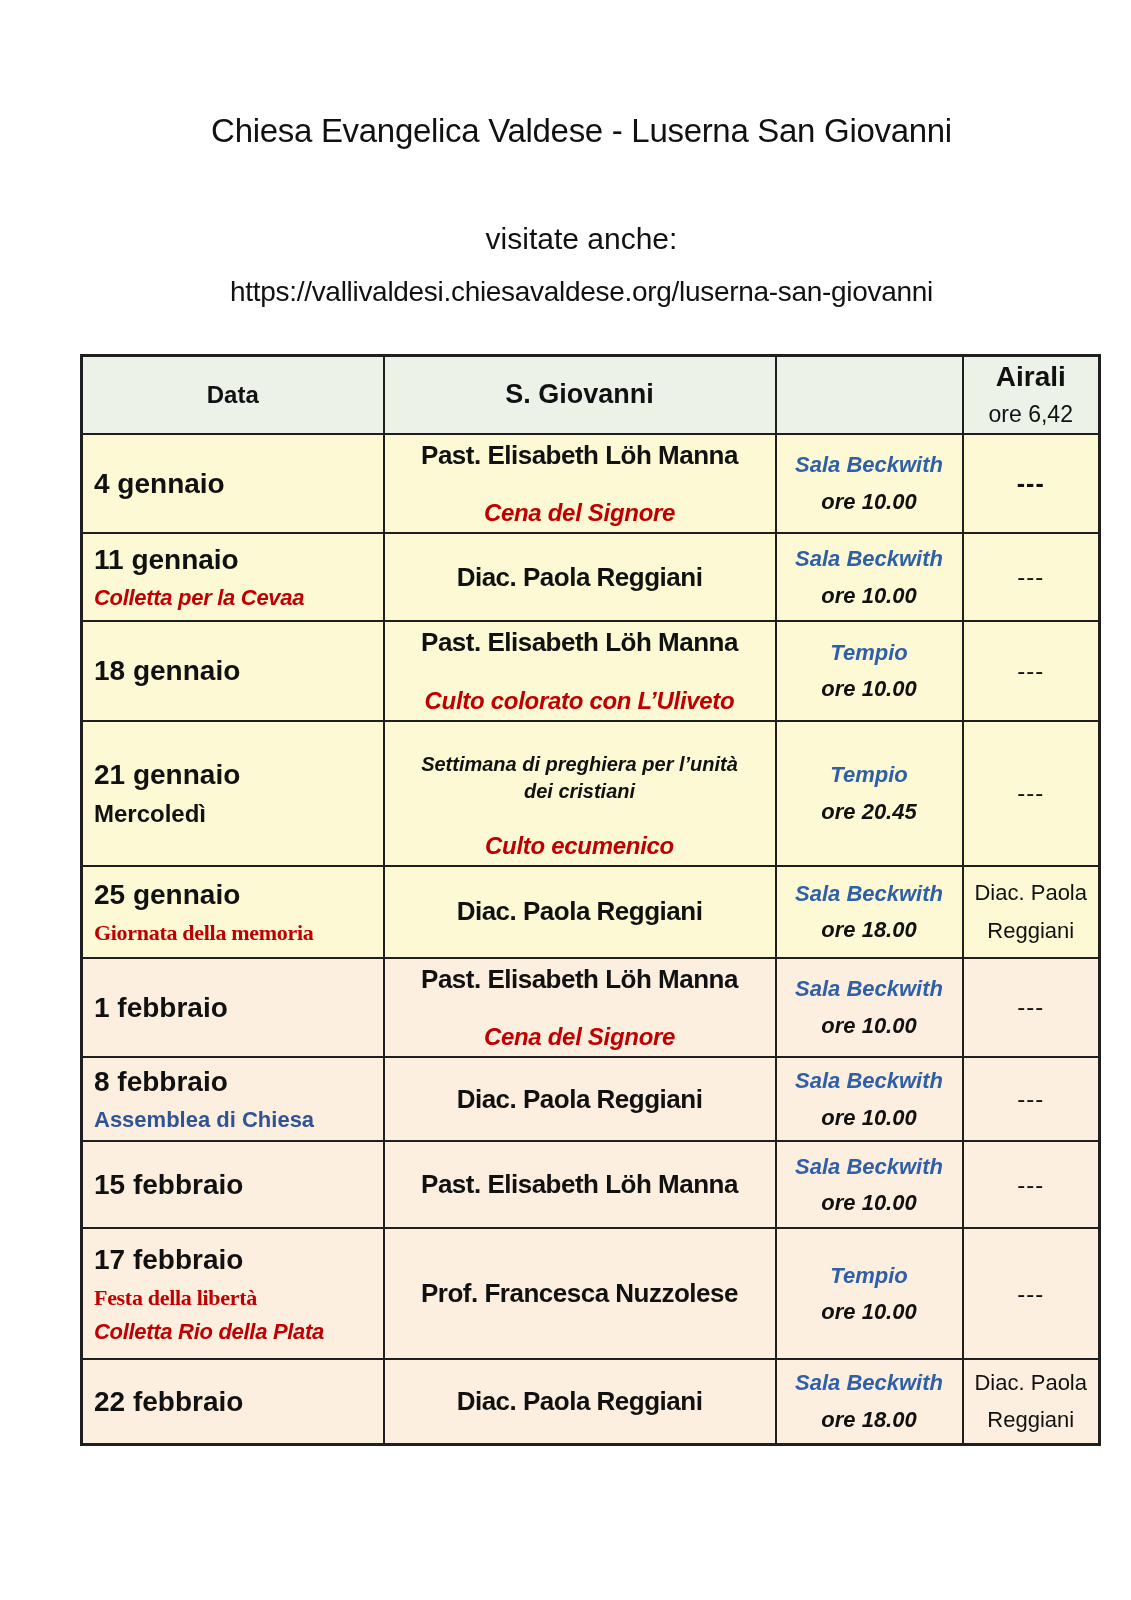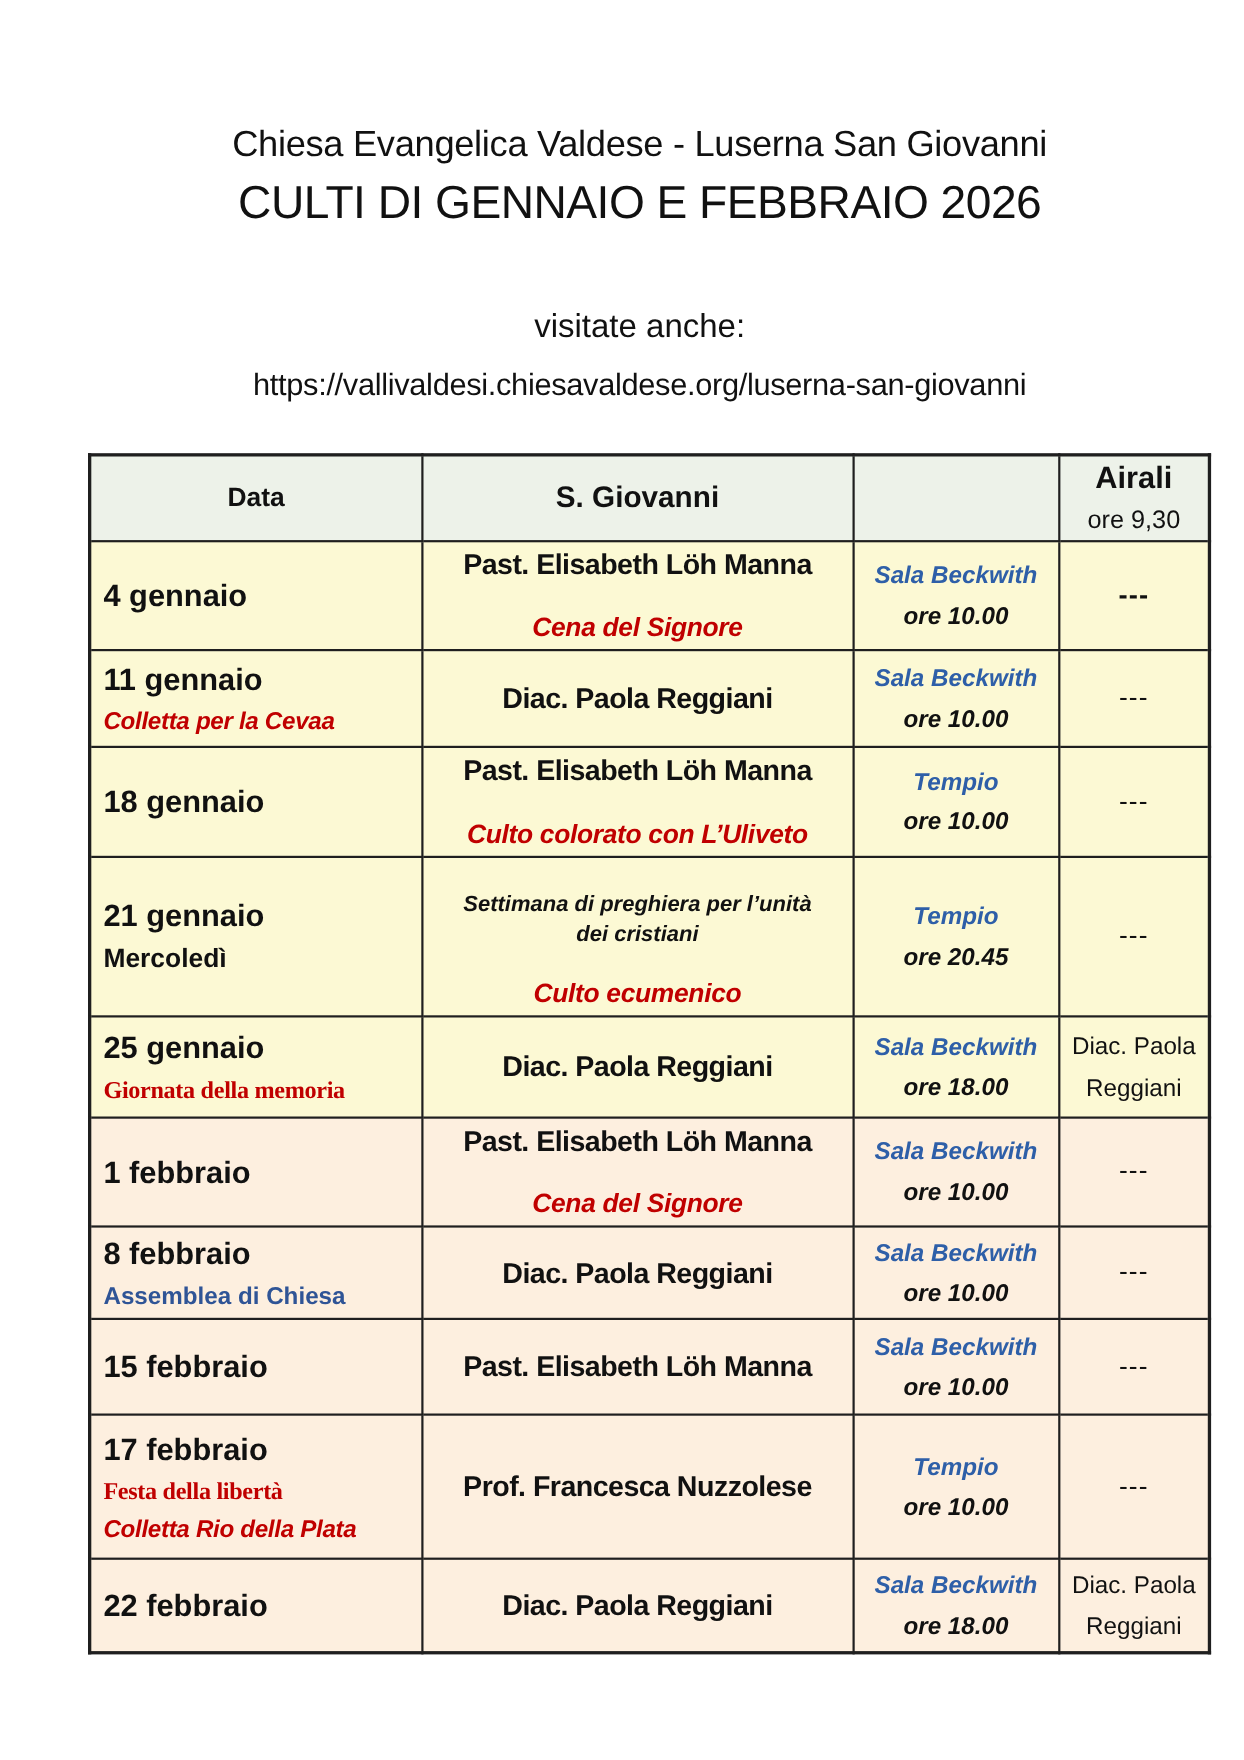--- a/index.html
+++ b/index.html
@@ -83,21 +83,20 @@
   .dash{font-weight:400;font-size:24px;letter-spacing:1px;}
   .dash-bold{font-weight:700;font-size:25px;letter-spacing:1px;}
   .plain{font-weight:400;font-size:22px;white-space:normal;line-height:1.7;}
 </style>
 </head>
 <body>
 
 <div class="page">
   <div class="titles">
     <div class="title1">Chiesa Evangelica Valdese - Luserna San Giovanni</div>
-    <div class="title2">CULTI DI GENNAIO E FEBBRAIO 2026</div>
   </div>
   <div class="visit-label">visitate anche:</div>
   <div class="visit-url">https://vallivaldesi.chiesavaldese.org/luserna-san-giovanni</div>
 
   <table class="schedule">
     <colgroup>
         <col class="c1">
         <col class="c2">
         <col class="c3">
         <col class="c4">
@@ -108,21 +107,21 @@
           <div class="h-data">Data</div>
         </th>
         <th>
           <div class="h-sg">S. Giovanni</div>
         </th>
         <th>
           <div></div>
         </th>
         <th>
           <div class="h-airali-1">Airali</div>
-          <div class="h-airali-2">ore 9,30</div>
+          <div class="h-airali-2">ore 6,42</div>
         </th>
       </tr>
     </thead>
     <tbody id="rows">
         <tr class="row-gennaio">
           <td class="cell-date">
             <div class="ln date">4 gennaio</div>
           </td>
           <td class="cell-sg">
             <div class="ln name">Past. Elisabeth Löh Manna</div>

